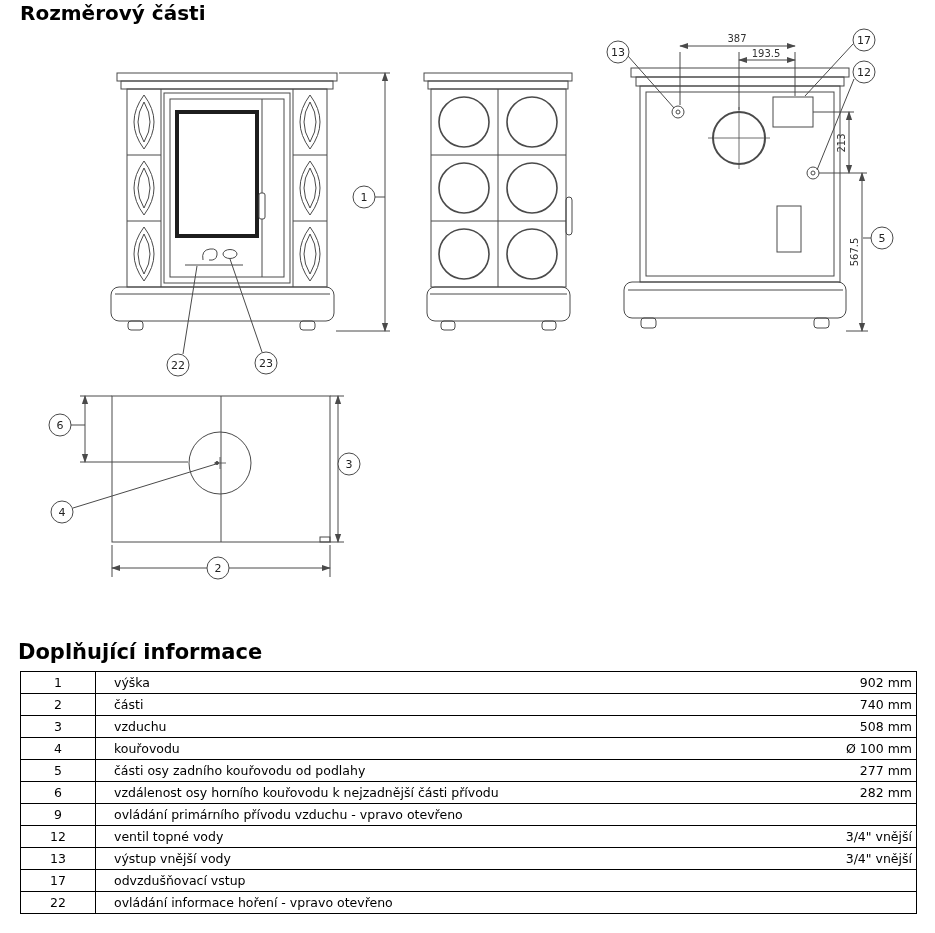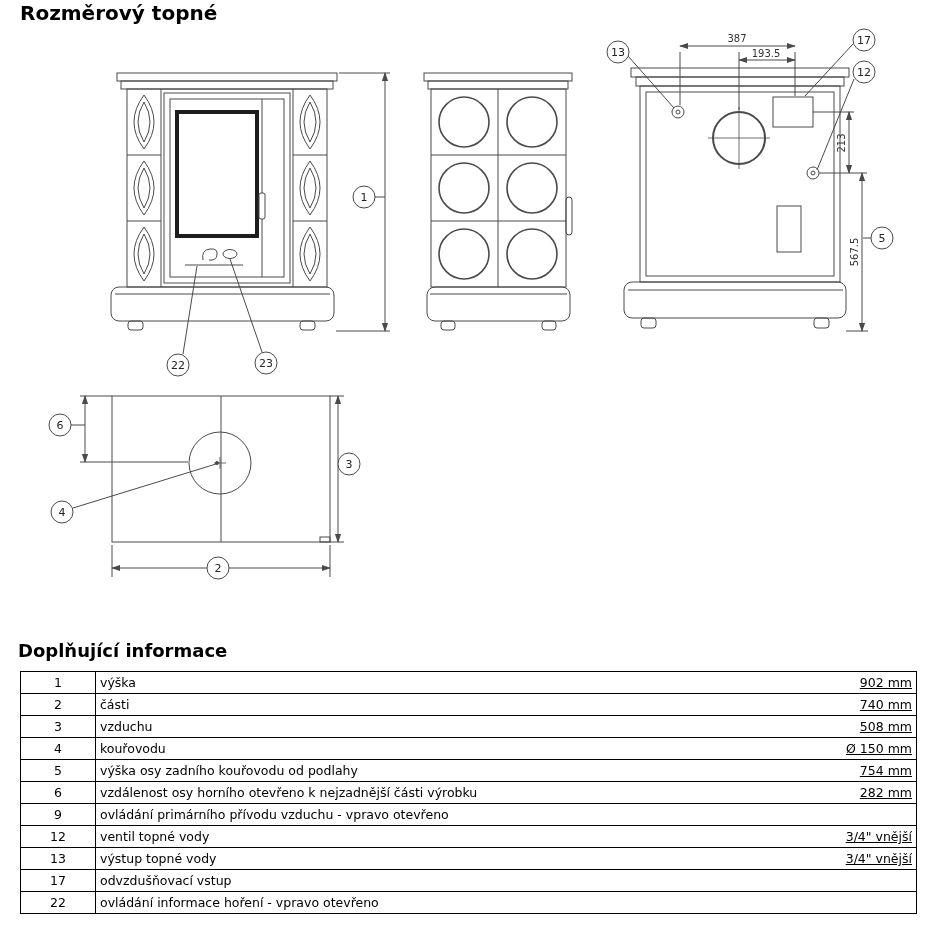--- a/index.html
+++ b/index.html
@@ -9,45 +9,45 @@
     font-family:"DejaVu Sans","Liberation Sans",sans-serif; color:#000;
     overflow:hidden;
   }
   .page-title {
     position:absolute; left:20px; top:1px;
     font-size:20px; font-weight:bold; letter-spacing:0;
   }
   .drawing-svg { position:absolute; left:0; top:0; }
   .section-title {
     position:absolute; left:18px; top:640px;
-    font-size:18px; font-weight:bold;
+    font-size:21px; font-weight:bold;
   }
   table.info {
     position:absolute; left:20px; top:671px; width:897px;
     border-collapse:collapse; table-layout:fixed;
   }
   table.info td {
     border:1px solid #000; font-size:12.5px; height:22px;
     padding:1px 4px; vertical-align:middle; overflow:hidden; white-space:nowrap;
   }
   td.c-num { width:75px; text-align:center; }
   td.c-main { padding:1px 6px 1px 6px; }
   .lv { display:flex; justify-content:space-between; align-items:center; width:100%; }
-  .lv .lbl { text-align:center; }
-  .lv .val { text-align:left; padding-right:0px;text-decoration:underline; }
+  .lv .lbl { text-align:center;margin-left:14px; }
+  .lv .val { text-align:left; padding-right:0px; }
   
   .co { font-size:11px; fill:#222; stroke:none; text-anchor:middle;
         dominant-baseline:central; font-family:"DejaVu Sans",sans-serif; }
   .dim { font-size:10px; fill:#333; stroke:none; text-anchor:middle;
          font-family:"DejaVu Sans",sans-serif; }
 </style>
 </head>
 <body>
 
-<h1 class="page-title">Rozměrový topné</h1>
+<h1 class="page-title">Rozměrový části</h1>
 
 <svg class="drawing-svg" width="935" height="625" viewBox="0 0 935 625">
   <defs>
     <marker id="arr" viewBox="0 0 10 10" refX="9" refY="5" markerWidth="9" markerHeight="9" orient="auto-start-reverse">
       <path d="M0,1.5 L10,5 L0,8.5 z" fill="#4a4a4a"></path>
     </marker>
   </defs>
 
   <g stroke="#4a4a4a" fill="none" stroke-width="1">
 
@@ -288,38 +288,38 @@
             <span class="lbl">vzduchu</span>
             <span class="val">508 mm</span>
           </div>
         </td>
       </tr>
       <tr>
         <td class="c-num">4</td>
         <td class="c-main">
           <div class="lv">
             <span class="lbl">kouřovodu</span>
-            <span class="val">Ø 150 mm</span>
+            <span class="val">Ø 100 mm</span>
           </div>
         </td>
       </tr>
       <tr>
         <td class="c-num">5</td>
         <td class="c-main">
           <div class="lv">
-            <span class="lbl">výška osy zadního kouřovodu od podlahy</span>
-            <span class="val">754 mm</span>
+            <span class="lbl">části osy zadního kouřovodu od podlahy</span>
+            <span class="val">277 mm</span>
           </div>
         </td>
       </tr>
       <tr>
         <td class="c-num">6</td>
         <td class="c-main">
           <div class="lv">
-            <span class="lbl">vzdálenost osy horního otevřeno k nejzadnější části výrobku</span>
+            <span class="lbl">vzdálenost osy horního kouřovodu k nejzadnější části přívodu</span>
             <span class="val">282 mm</span>
           </div>
         </td>
       </tr>
       <tr>
         <td class="c-num">9</td>
         <td class="c-main">
           <div class="lv">
             <span class="lbl">ovládání primárního přívodu vzduchu - vpravo otevřeno</span>
             <span class="val"></span>
@@ -332,21 +332,21 @@
           <div class="lv">
             <span class="lbl">ventil topné vody</span>
             <span class="val">3/4" vnější</span>
           </div>
         </td>
       </tr>
       <tr>
         <td class="c-num">13</td>
         <td class="c-main">
           <div class="lv">
-            <span class="lbl">výstup topné vody</span>
+            <span class="lbl">výstup vnější vody</span>
             <span class="val">3/4" vnější</span>
           </div>
         </td>
       </tr>
       <tr>
         <td class="c-num">17</td>
         <td class="c-main">
           <div class="lv">
             <span class="lbl">odvzdušňovací vstup</span>
             <span class="val"></span>

